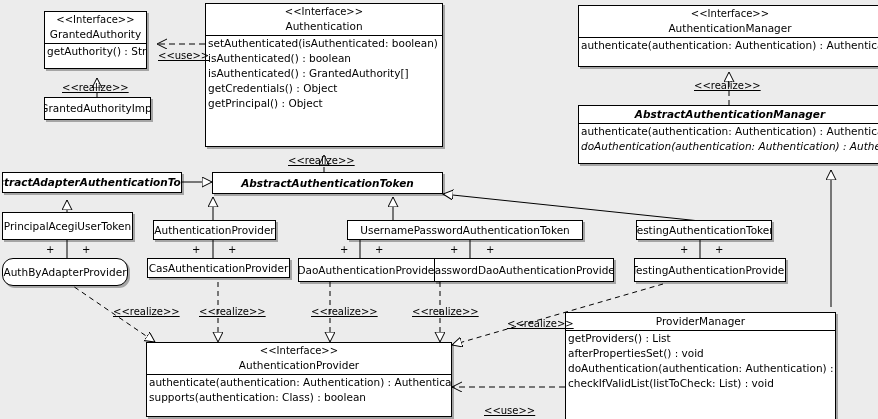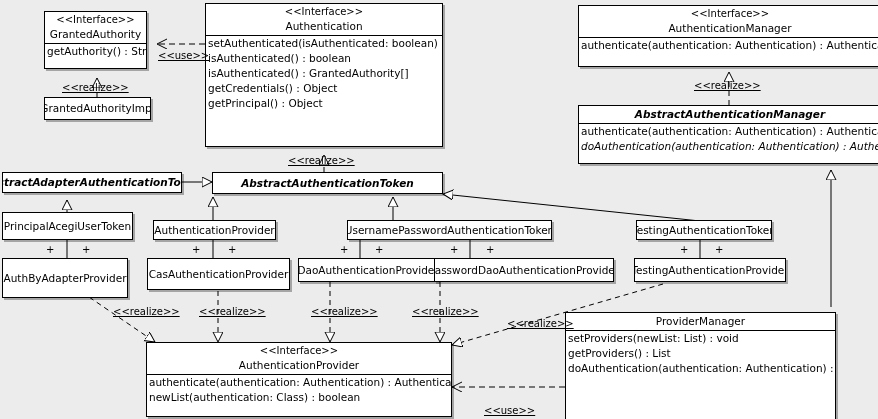--- a/index.html
+++ b/index.html
@@ -222,33 +222,33 @@
   </div>
 
   <div class="box simple" style="left:2px; top:212px; width:131px; height:28px;">
     <div class="cname">PrincipalAcegiUserToken</div>
   </div>
 
   <div class="box simple" style="left:153px; top:220px; width:123px; height:20px;">
     <div class="cname">AuthenticationProvider</div>
   </div>
 
-  <div class="box simple" style="left:347px; top:220px; width:205px; height:20px;">
+  <div class="box simple" style="left:347px; top:220px; width:236px; height:20px;">
     <div class="cname">UsernamePasswordAuthenticationToken</div>
   </div>
 
   <div class="box simple" style="left:636px; top:220px; width:136px; height:20px;">
     <div class="cname">TestingAuthenticationToken</div>
   </div>
 
-  <div class="box simple" style="left:2px; top:258px; width:126px; height:40px;">
+  <div class="box simple" style="left:2px; top:258px; width:126px; height:28px;border-radius:11px;">
     <div class="cname">AuthByAdapterProvider</div>
   </div>
 
-  <div class="box simple" style="left:147px; top:258px; width:143px; height:32px;">
+  <div class="box simple" style="left:147px; top:258px; width:143px; height:20px;">
     <div class="cname">CasAuthenticationProvider</div>
   </div>
 
   <div class="box simple" style="left:298px; top:258px; width:140px; height:24px;">
     <div class="cname">DaoAuthenticationProvider</div>
   </div>
 
   <div class="box simple" style="left:434px; top:258px; width:180px; height:24px;">
     <div class="cname">PasswordDaoAuthenticationProvider</div>
   </div>
@@ -258,33 +258,34 @@
   </div>
 
   <div class="box" style="left:146px; top:342px; width:306px; height:75px;">
     <div class="hdr">
       <div class="stereo">&lt;&lt;Interface&gt;&gt;</div>
       <div class="cname">AuthenticationProvider</div>
     </div>
     <div class="sep"></div>
     <div class="ops">
       <div class="op">authenticate(authentication: Authentication) : Authentication</div>
-      <div class="op">newList(authentication: Class) : boolean</div>
+      <div class="op">supports(authentication: Class) : boolean</div>
     </div>
   </div>
 
   <div class="box" style="left:565px; top:312px; width:271px; height:110px;">
     <div class="hdr">
       <div class="cname">ProviderManager</div>
     </div>
     <div class="sep"></div>
     <div class="ops">
-      <div class="op">setProviders(newList: List) : void</div>
       <div class="op">getProviders() : List</div>
+      <div class="op">afterPropertiesSet() : void</div>
       <div class="op">doAuthentication(authentication: Authentication) : Authentication</div>
+      <div class="op">checkIfValidList(listToCheck: List) : void</div>
     </div>
   </div>
 
   <div class="lbl" style="left:158px; top:50px;">&lt;&lt;use&gt;&gt;</div>
 
   <div class="lbl" style="left:62px; top:82px;">&lt;&lt;realize&gt;&gt;</div>
 
   <div class="lbl" style="left:288px; top:155px;">&lt;&lt;realize&gt;&gt;</div>
 
   <div class="lbl" style="left:694px; top:80px;">&lt;&lt;realize&gt;&gt;</div>

